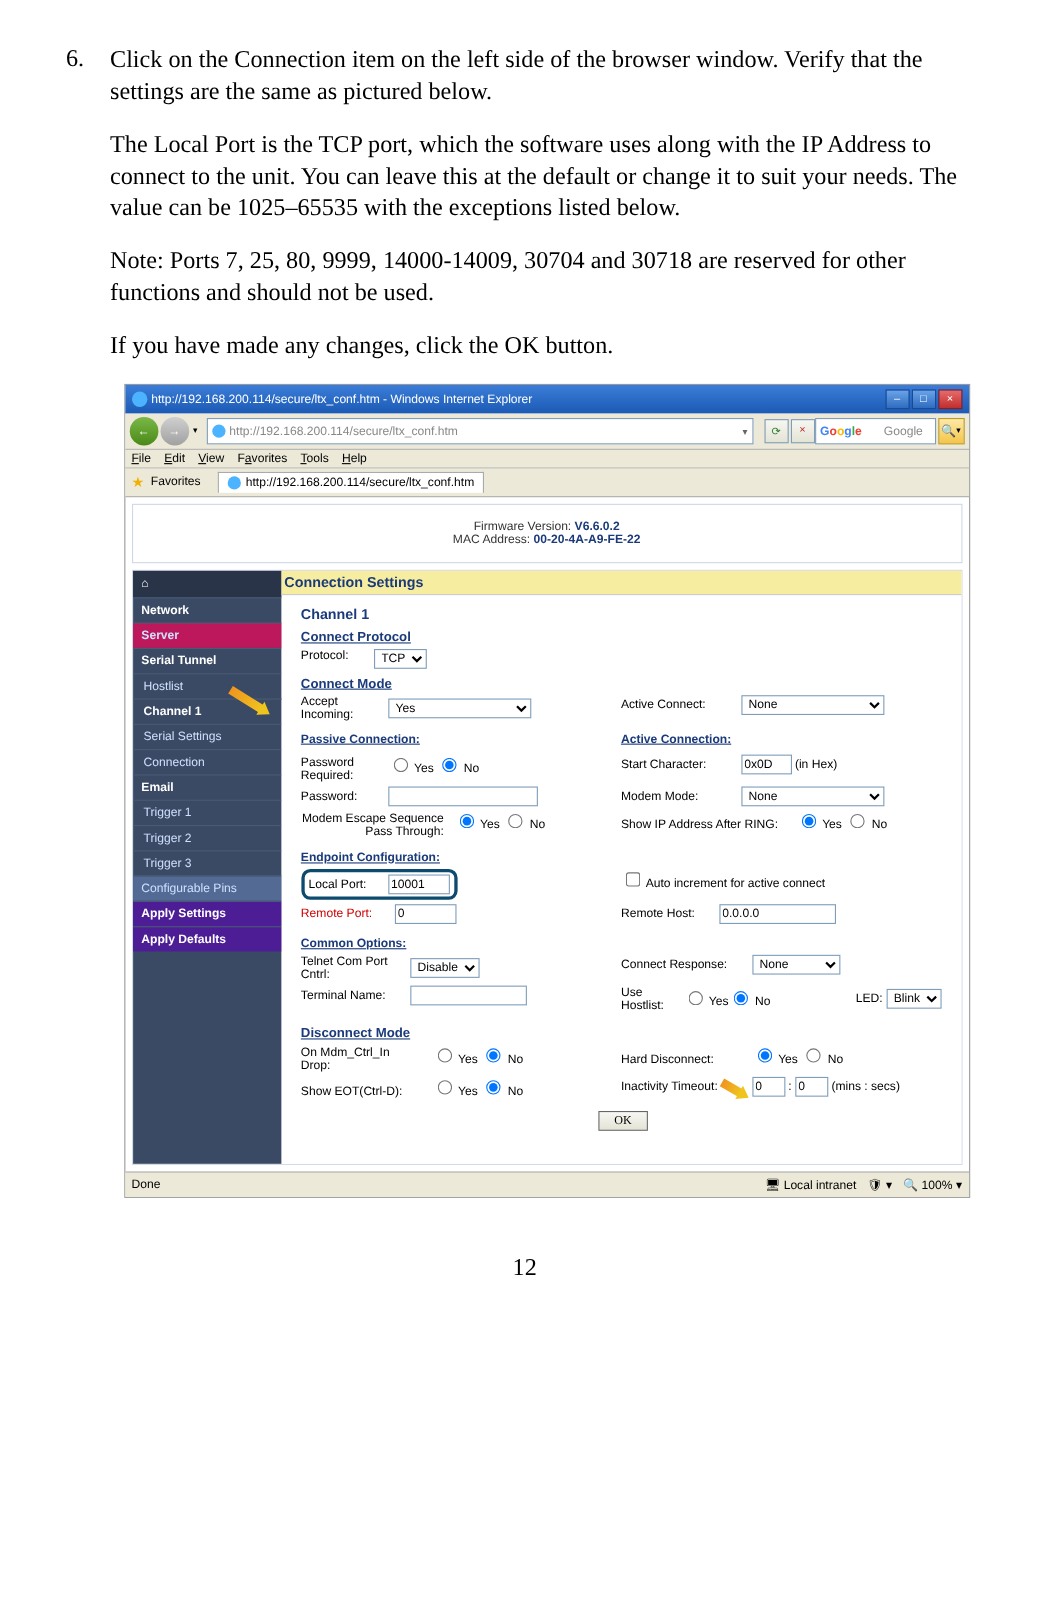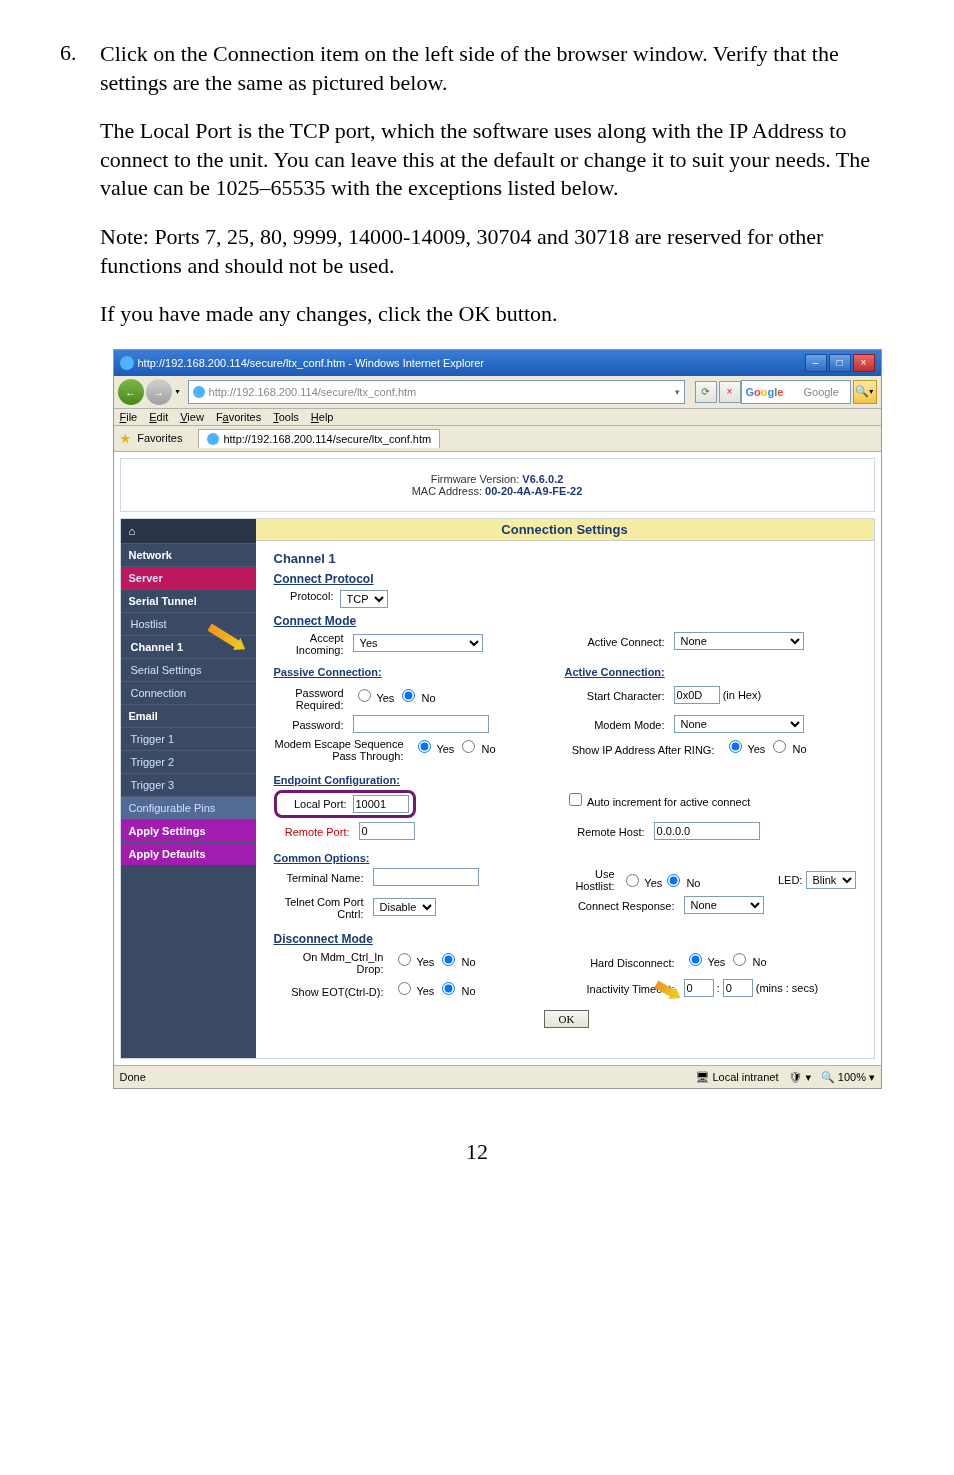--- a/index.html
+++ b/index.html
@@ -233,38 +233,38 @@
   color: #fff;
 }
 .side-nav .item.active-server {
   background: #be185d;
   font-weight: bold;
 }
 .side-nav .item.active {
   background: #526a94;
 }
 .side-nav .item.apply {
-  background: #a21caf;
+  background: #4c1d95;
   color: #fff;
   font-weight: bold;
 }
 .side-nav .sub {
   padding-left: 10px;
   font-weight: normal;
 }
 .settings-panel {
   flex: 1;
   background: #fff;
   padding: 0;
   font-size: 11px;
 }
 .conn-title {
   background: #f6eda0;
   border-bottom: 1px solid #ccc;
-  text-align: center;
+  text-align: left;
   font-weight: bold;
   color: #1a3a7a;
   padding: 3px;
   font-size: 13px;
 }
 .panel-inner {
   padding: 10px 18px;
 }
 .ch-title {
   color: #1a3a7a;
@@ -292,35 +292,35 @@
   display: flex;
   margin: 4px 0;
   align-items: flex-start;
 }
 .col-half {
   width: 50%;
 }
 .field-label {
   display: inline-block;
   width: 100px;
-  text-align: right;
+  text-align: left;
   padding-right: 6px;
   vertical-align: middle;
 }
 input.txt, select.sel {
   border: 1px solid #7f9db9;
   font-size: 11px;
   padding: 1px 2px;
   font-family: Tahoma, Arial, sans-serif;
   background: #fff;
 }
 input.txt { height: 14px; }
 select.sel { height: 18px; }
 .highlight-box {
-  border: 3px solid #701a75;
+  border: 3px solid #0c4a6e;
   border-radius: 8px;
   padding: 2px 4px;
   display: inline-flex;
   align-items: center;
 }
 .ok-btn {
   display: inline-block;
   border: 1px solid #666;
   background: linear-gradient(#f7f7f3, #e3e3d5);
   padding: 2px 14px;
@@ -551,39 +551,39 @@
                 </div>
                 <div class="col-half">
                   <span class="field-label" style="width:80px">Remote Host:</span>
                   <input class="txt" style="width: 100px;" value="0.0.0.0">
                 </div>
               </div>
 
               <div class="sub-sect-title" style="margin-top:12px">Common Options:</div>
               <div class="form-row">
                 <div class="col-half">
+                  <span class="field-label" style="width:90px">Telnet Com Port Cntrl:</span>
+                  <select class="sel"><option>Disable</option></select>
+                </div>
+                <div class="col-half">
+                  <span class="field-label" style="width:110px">Connect Response:</span>
+                  <select class="sel" style="width:80px"><option>None</option></select>
+                </div>
+              </div>
+              <div class="form-row">
+                <div class="col-half">
                   <span class="field-label" style="width:90px">Terminal Name:</span>
                   <input class="txt" style="width: 100px;">
                 </div>
                 <div class="col-half" style="display:flex;align-items:center">
                   <span class="field-label" style="width:50px">Use Hostlist:</span>
                   <label><input type="radio" style=""> <span>Yes</span></label>
                   <label><input type="radio" checked="" style=""> <span>No</span></label>
                   <span style="margin-left:auto"><span>LED:</span>
                   <select class="sel"><option>Blink</option></select></span>
-                </div>
-              </div>
-              <div class="form-row">
-                <div class="col-half">
-                  <span class="field-label" style="width:90px">Telnet Com Port Cntrl:</span>
-                  <select class="sel"><option>Disable</option></select>
-                </div>
-                <div class="col-half">
-                  <span class="field-label" style="width:110px">Connect Response:</span>
-                  <select class="sel" style="width:80px"><option>None</option></select>
                 </div>
               </div>
 
               <div class="sect-title" style="margin-top:12px">Disconnect Mode</div>
               <div class="form-row">
                 <div class="col-half">
                   <span class="field-label" style="width:110px">On Mdm_Ctrl_In Drop:</span>
                   <label><input type="radio" style=""> <span>Yes</span></label>
                   <label><input type="radio" checked="" style=""> <span>No</span></label>
                 </div>

